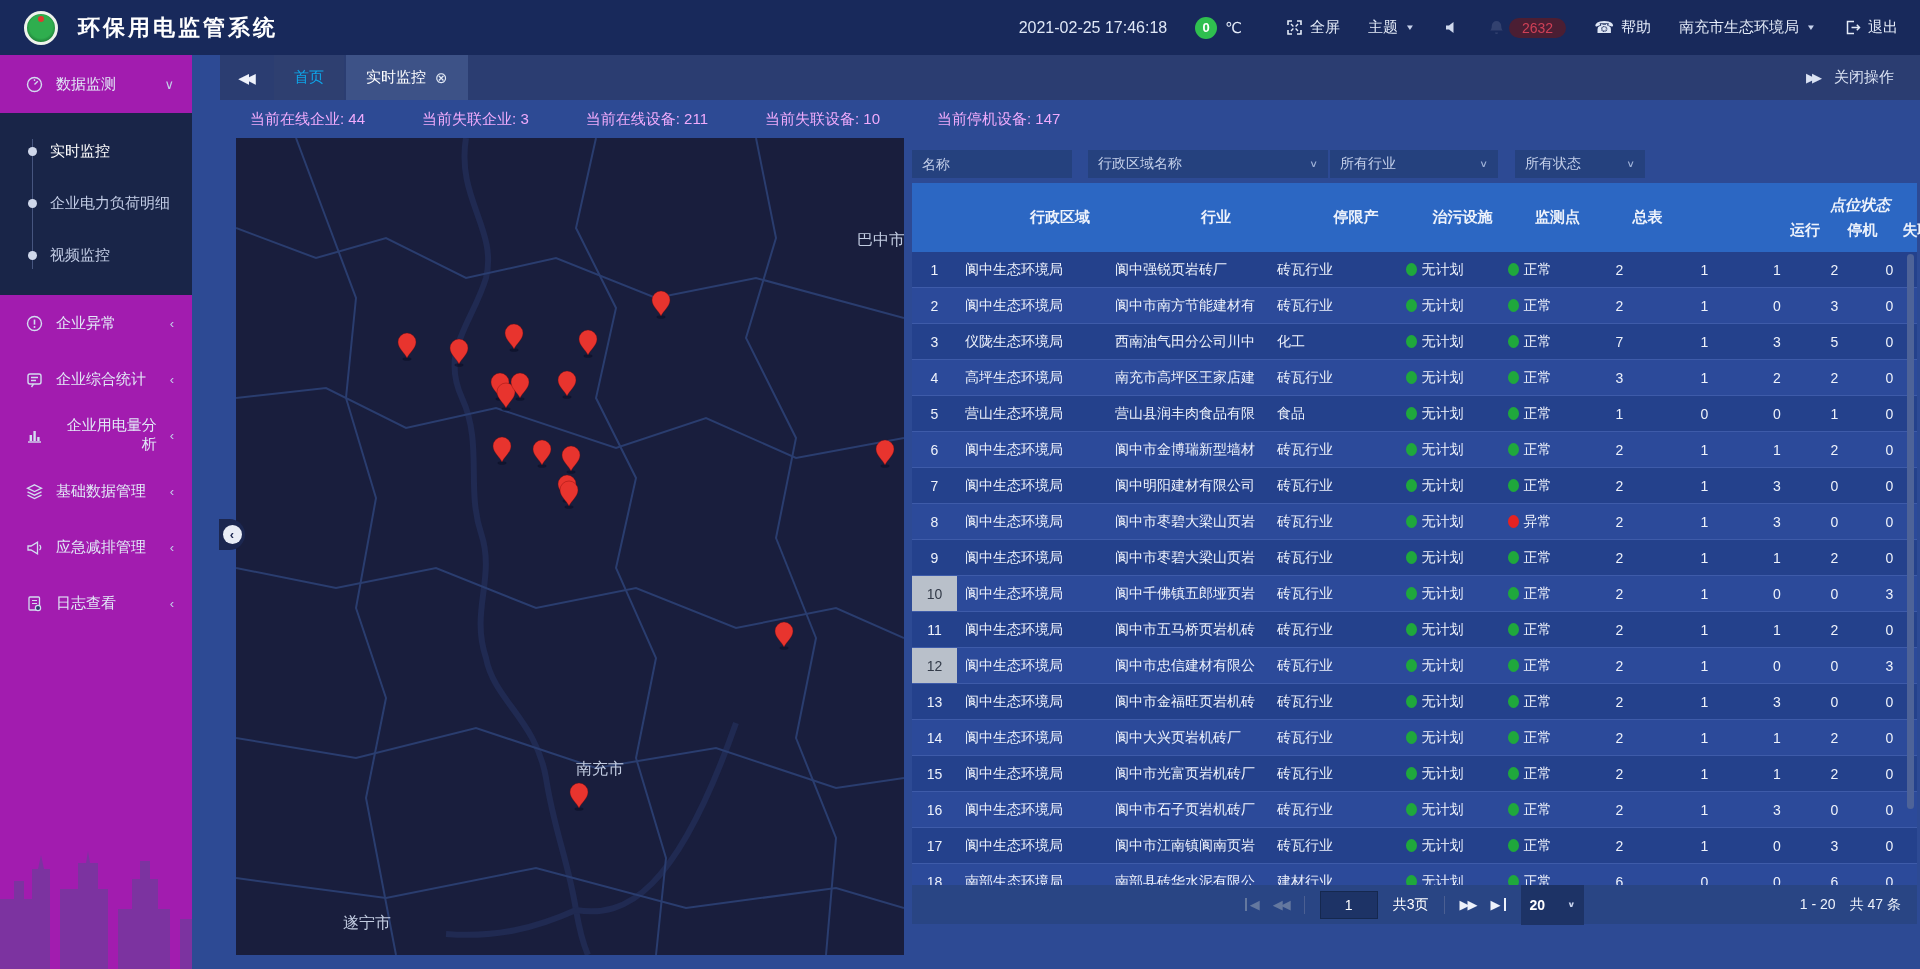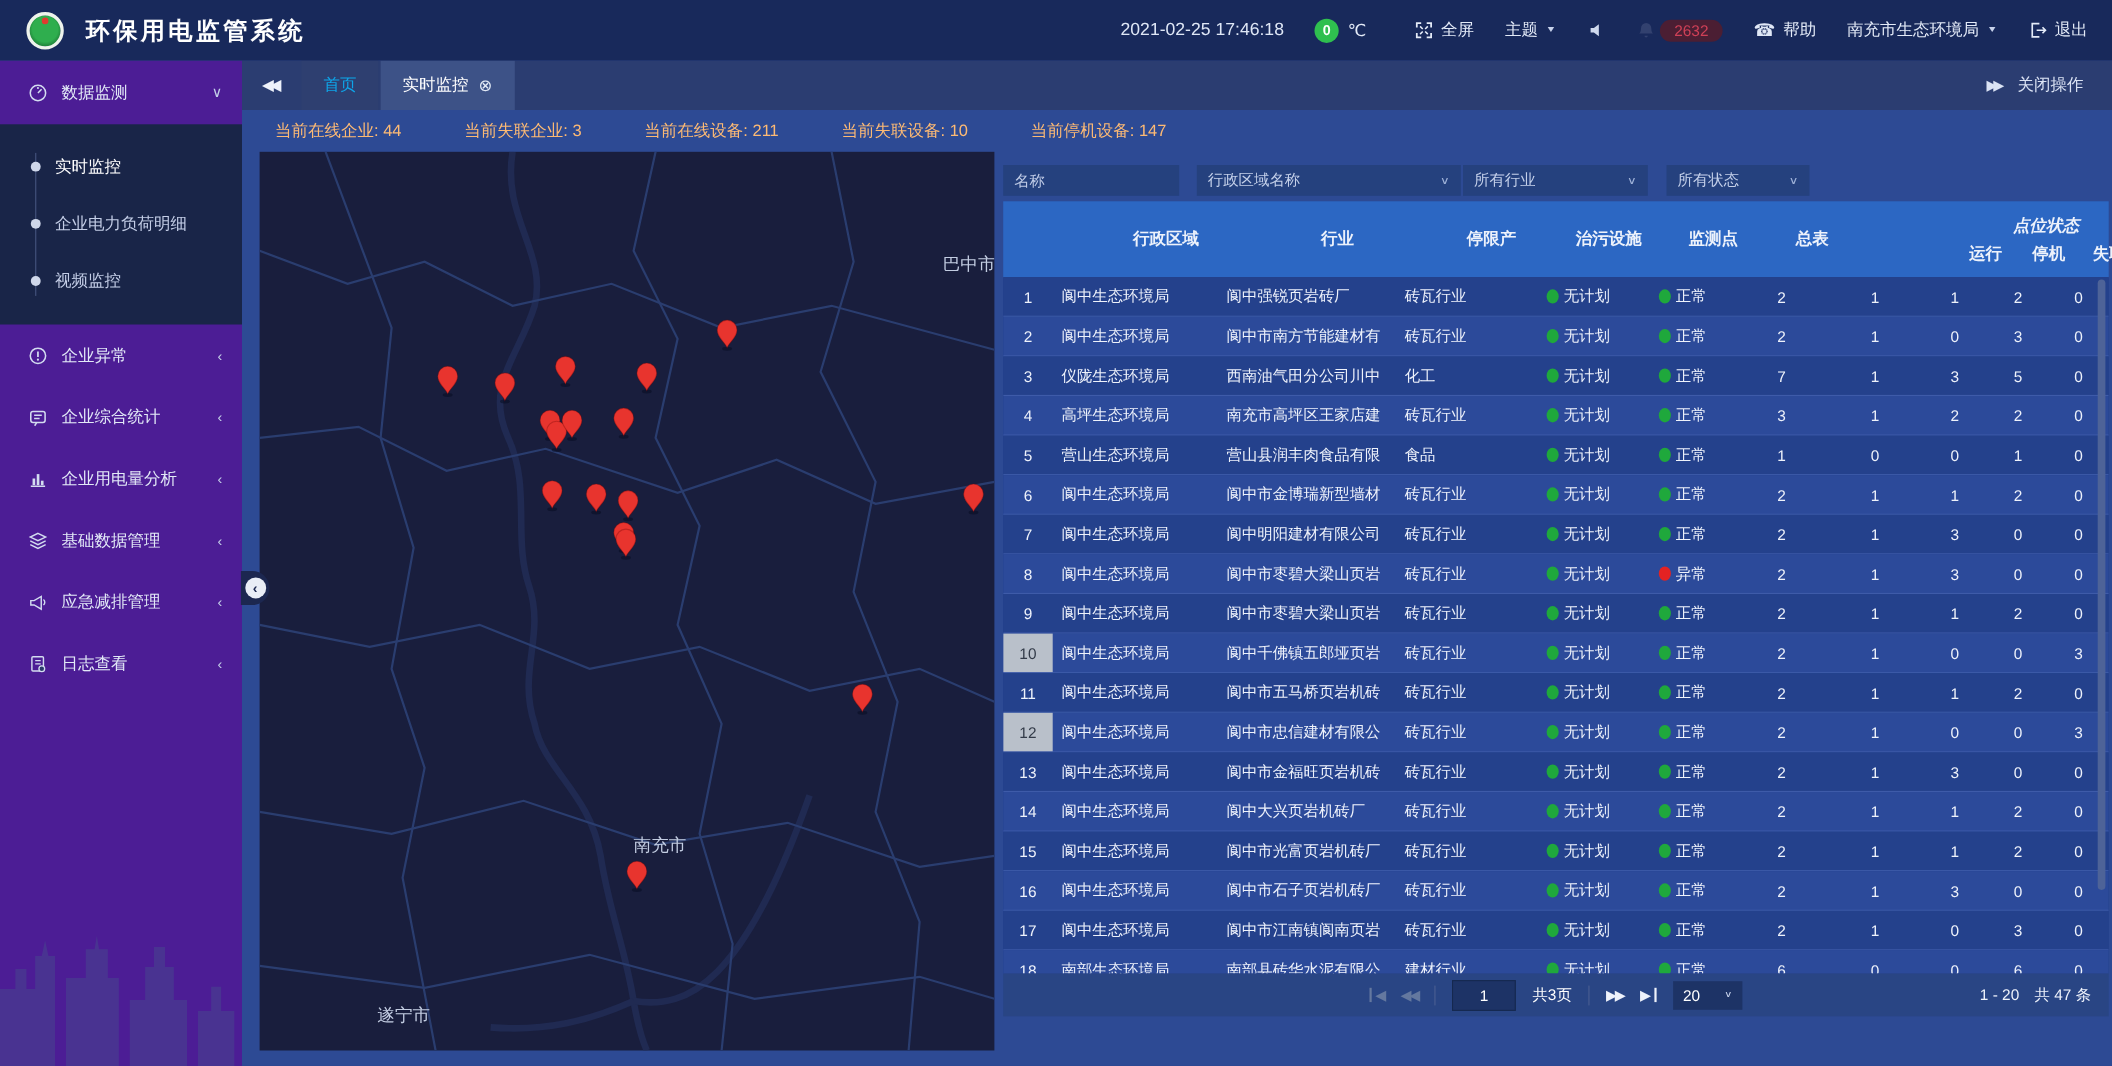--- a/index.html
+++ b/index.html
@@ -18,21 +18,21 @@
               display:flex;align-items:center;justify-content:center;}
   .temp-unit{margin:0 44px 0 8px;font-size:15px;}
   .tb-item{display:flex;align-items:center;gap:7px;margin-right:28px;cursor:pointer;white-space:nowrap;}
   .caret{font-size:10px;color:#c8d3ec;transform:scaleY(.8);}
   .noti{display:flex;align-items:center;gap:4px;margin-right:28px;}
   .noti-badge{background:#4b1e33;color:#cf4057;border-radius:12px;padding:2px 13px;font-size:14px;font-weight:normal;}
   .phone-glyph{font-size:16px;color:#dfe7f6;}
   .icon16{width:17px;height:17px;display:block;}
 
   
-  .sidebar{position:absolute;left:0;top:55px;width:220px;bottom:0;background:#4c1d95;overflow:hidden;z-index:8;}
+  .sidebar{position:absolute;left:0;top:55px;width:192px;bottom:0;background:#a21caf;overflow:hidden;z-index:8;text-align:right;}
   .sgroup{height:56px;display:flex;align-items:center;gap:13px;padding:0 18px 0 26px;color:#e2e9f7;font-size:15px;cursor:pointer;}
   .sgroup:first-child{height:58px;}
   .schev{margin-left:auto;color:#c3cfe8;font-size:13px;}
   .ssub{background:#192548;padding:12px 0 14px 0;position:relative;}
   .ssub::before{content:"";position:absolute;left:32px;top:26px;bottom:26px;width:1px;background:#46557f;}
   .ssubitem{height:52px;display:flex;align-items:center;padding-left:50px;color:#c3cde6;font-size:15px;position:relative;cursor:pointer;}
   .ssubitem::before{content:"";position:absolute;left:28px;top:50%;margin-top:-4.5px;width:9px;height:9px;border-radius:50%;background:#cfd7ea;}
   .ssubitem.active{color:#ffffff;}
   .skyline{position:absolute;left:0;bottom:0;width:220px;height:160px;opacity:.4;}
 
@@ -48,21 +48,21 @@
   .tab{display:flex;align-items:center;padding:0 20px;font-size:15px;color:#0ea5e9;background:#2e3f70;margin-right:2px;cursor:pointer;}
   .tab.active{background:#3d5287;color:#fff;}
   .tab-close{margin-left:9px;font-size:15px;color:#e3eaf6;}
   .tabbar-right{margin-left:auto;display:flex;align-items:center;gap:12px;padding-right:26px;color:#dbe3f4;font-size:15px;cursor:pointer;}
   .dbl-arrow{letter-spacing:-4px;font-size:13px;padding-right:4px;}
 
   
   .content{position:absolute;left:220px;top:100px;right:0;bottom:0;background:#2d4a94;}
   .stats-bar{position:absolute;left:0;top:0;right:0;height:38px;display:flex;align-items:center;padding-left:30px;gap:57px;
              color:#ffffff;font-size:15px;}
-  .stat-item span{color:#fdba74;}
+  .stat-item span{color:#f0abfc;}
 
   
   .map{position:absolute;left:16px;top:38px;width:668px;height:817px;background:#191e3d;overflow:hidden;}
   .map svg{position:absolute;left:0;top:0;}
   .map-road{stroke:#2a3d6f;stroke-width:2;fill:none;}
   .map-river{stroke:#202a52;stroke-width:6;fill:none;}
   .map-label{fill:#c3cde2;font-size:16px;font-family:"Liberation Sans","DejaVu Sans",sans-serif;}
 
   
   .panel{position:absolute;left:692px;top:50px;width:1005px;height:774px;}
@@ -95,21 +95,21 @@
 
   .pagination{position:absolute;left:0;top:735px;width:100%;height:39px;background:#294584;color:#fff;
               display:flex;align-items:center;justify-content:center;font-size:14px;box-sizing:border-box;}
   .pg-group{display:flex;align-items:center;gap:15px;}
   .pg-btn{color:#64789f;font-size:13px;letter-spacing:-2px;cursor:pointer;line-height:1;}
   .pg-btn.on{color:#eef2fb;}
   .pg-btn.first{border-left:2px solid #64789f;padding-left:3px;}
   .pg-btn.last{border-right:2px solid #eef2fb;padding-right:3px;letter-spacing:0;}
   .pg-sep{width:1px;height:18px;background:#4b5f92;}
   .pg-input{width:52px;height:24px;background:#1d3366;border:1px solid #15284f;color:#fff;text-align:center;font-size:14px;outline:none;}
-  .pg-select{height:26px;background:#1d3366;color:#fff;display:flex;align-items:center;gap:22px;padding:0 9px;cursor:pointer;font-size:14px;}
+  .pg-select{height:40px;background:#1d3366;color:#fff;display:flex;align-items:center;gap:22px;padding:0 9px;cursor:pointer;font-size:14px;font-weight:bold;}
   .pg-count{position:absolute;right:16px;display:flex;gap:14px;color:#eef2fb;}
 </style>
 </head>
 <body>
 
 <div class="app">
 
   <header class="topbar">
     <div class="logo"></div>
     <div class="app-title">环保用电监管系统</div>

